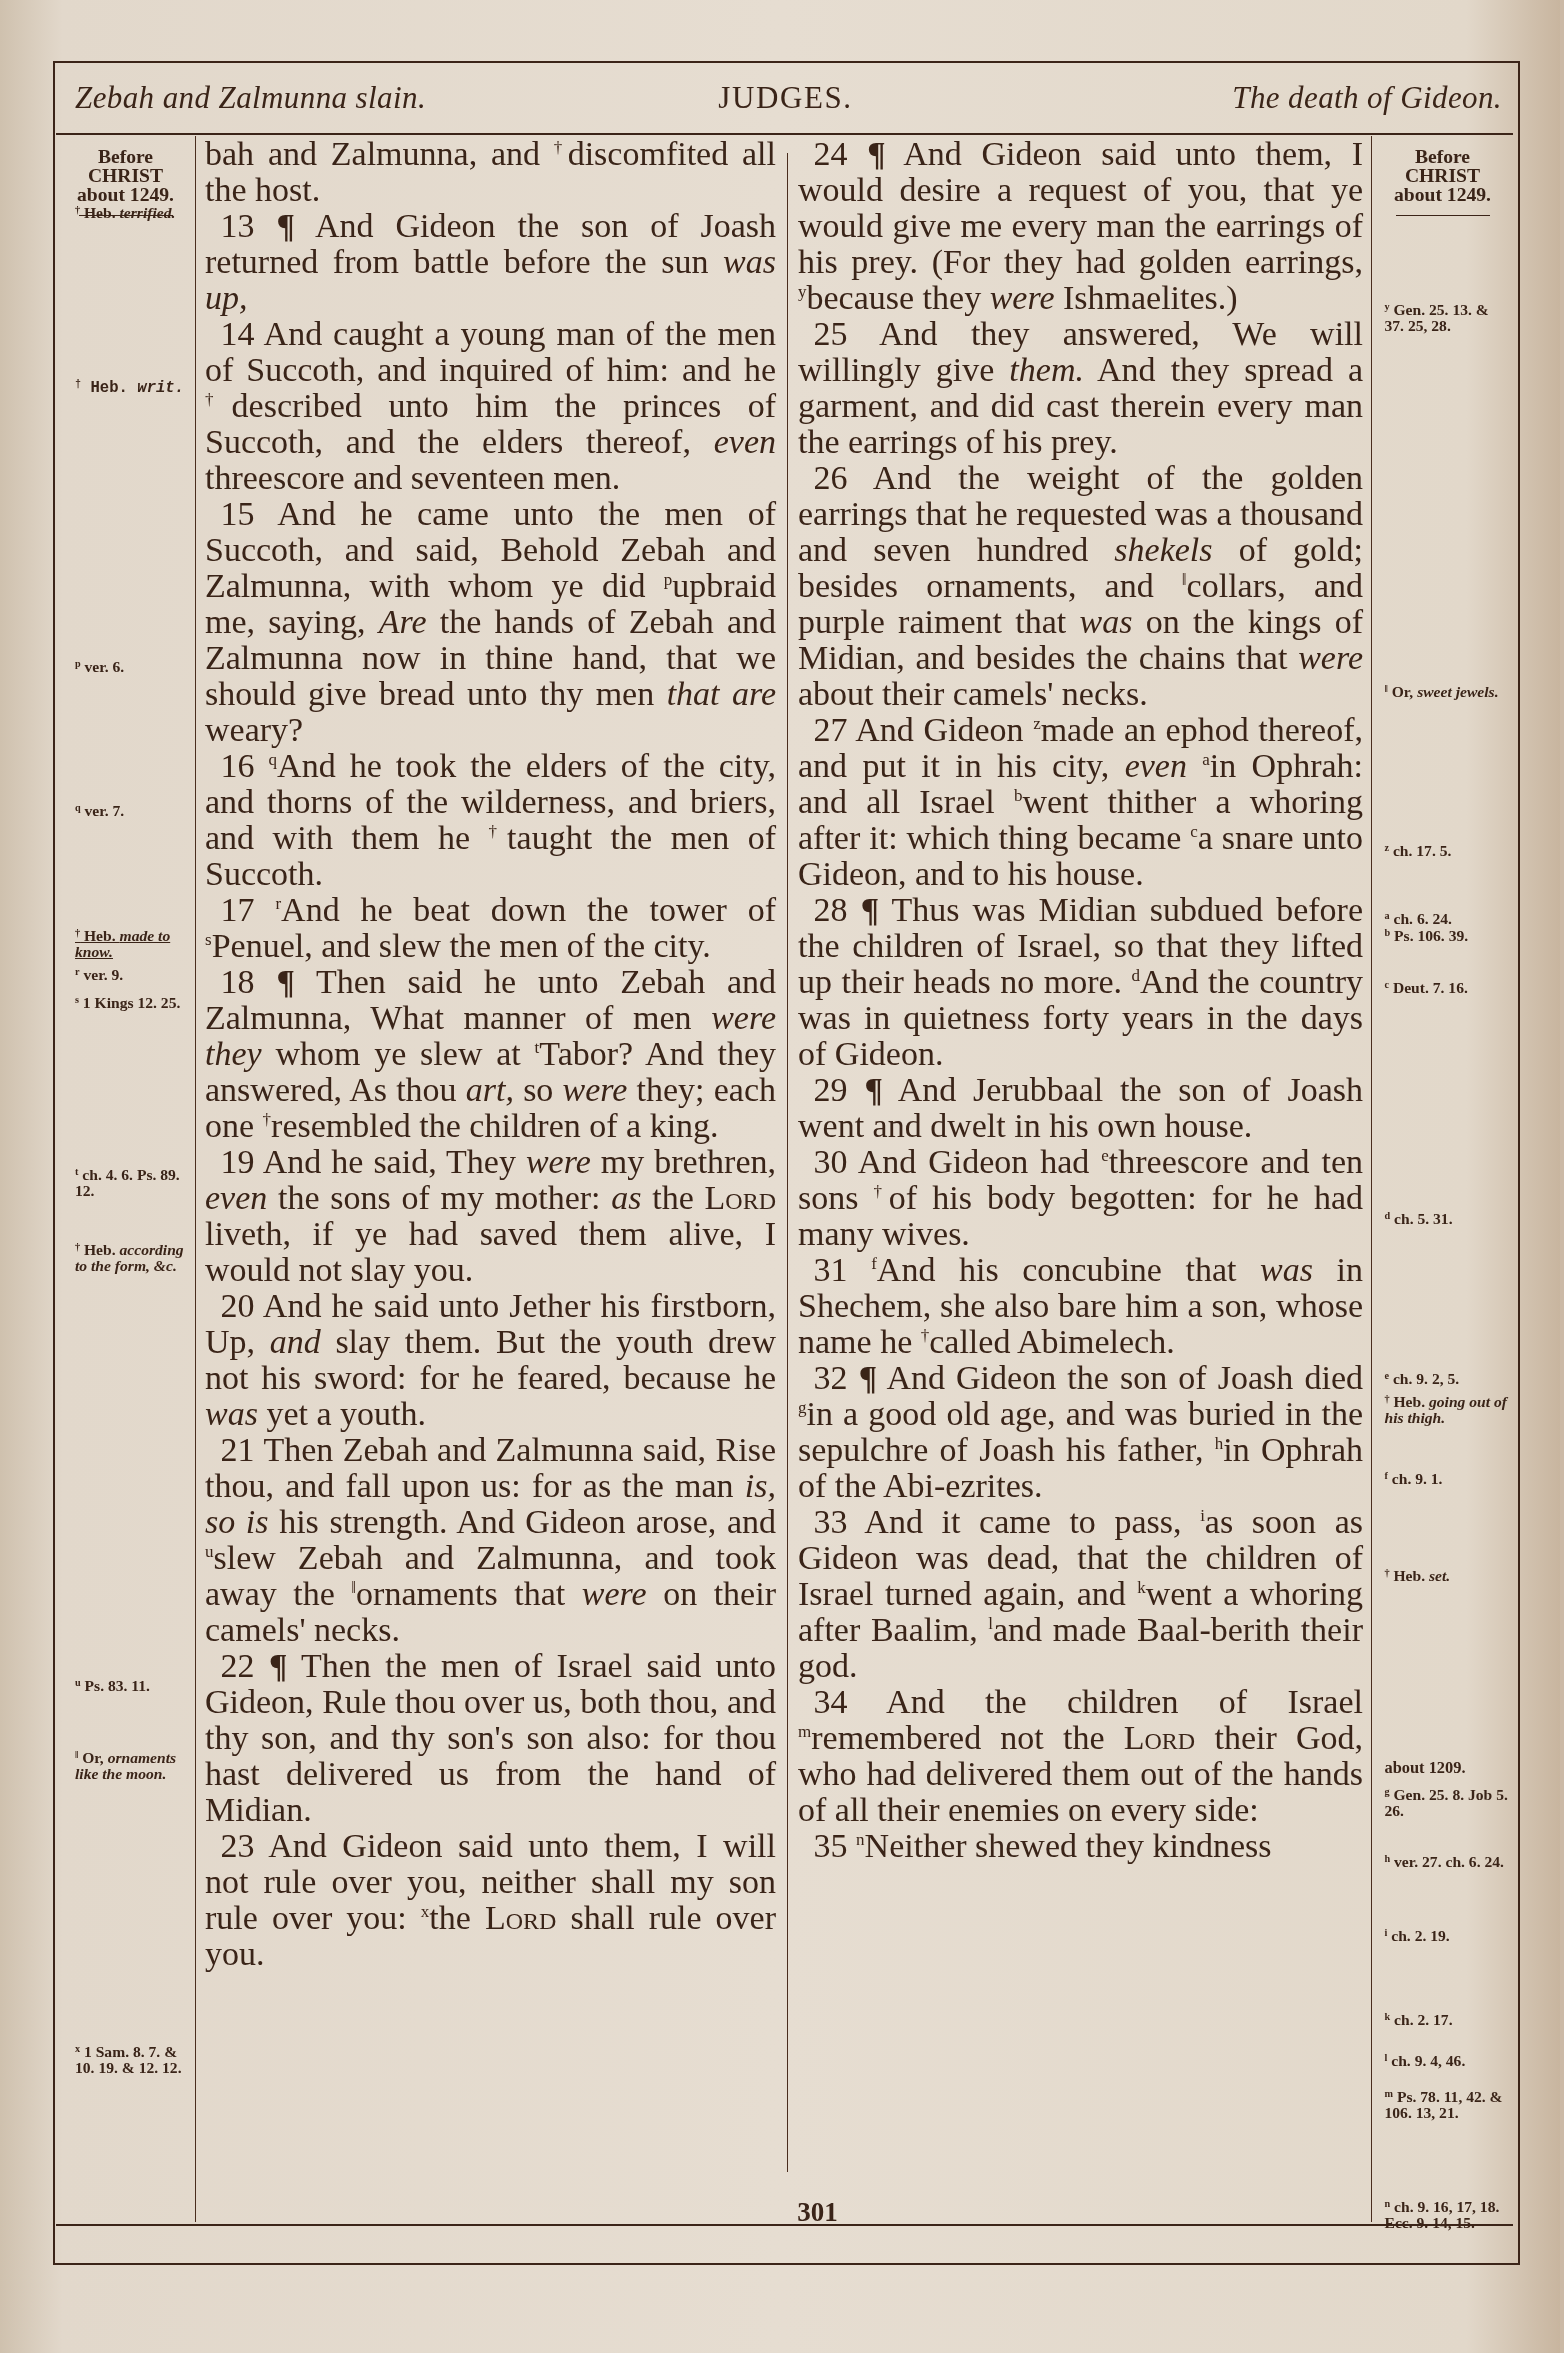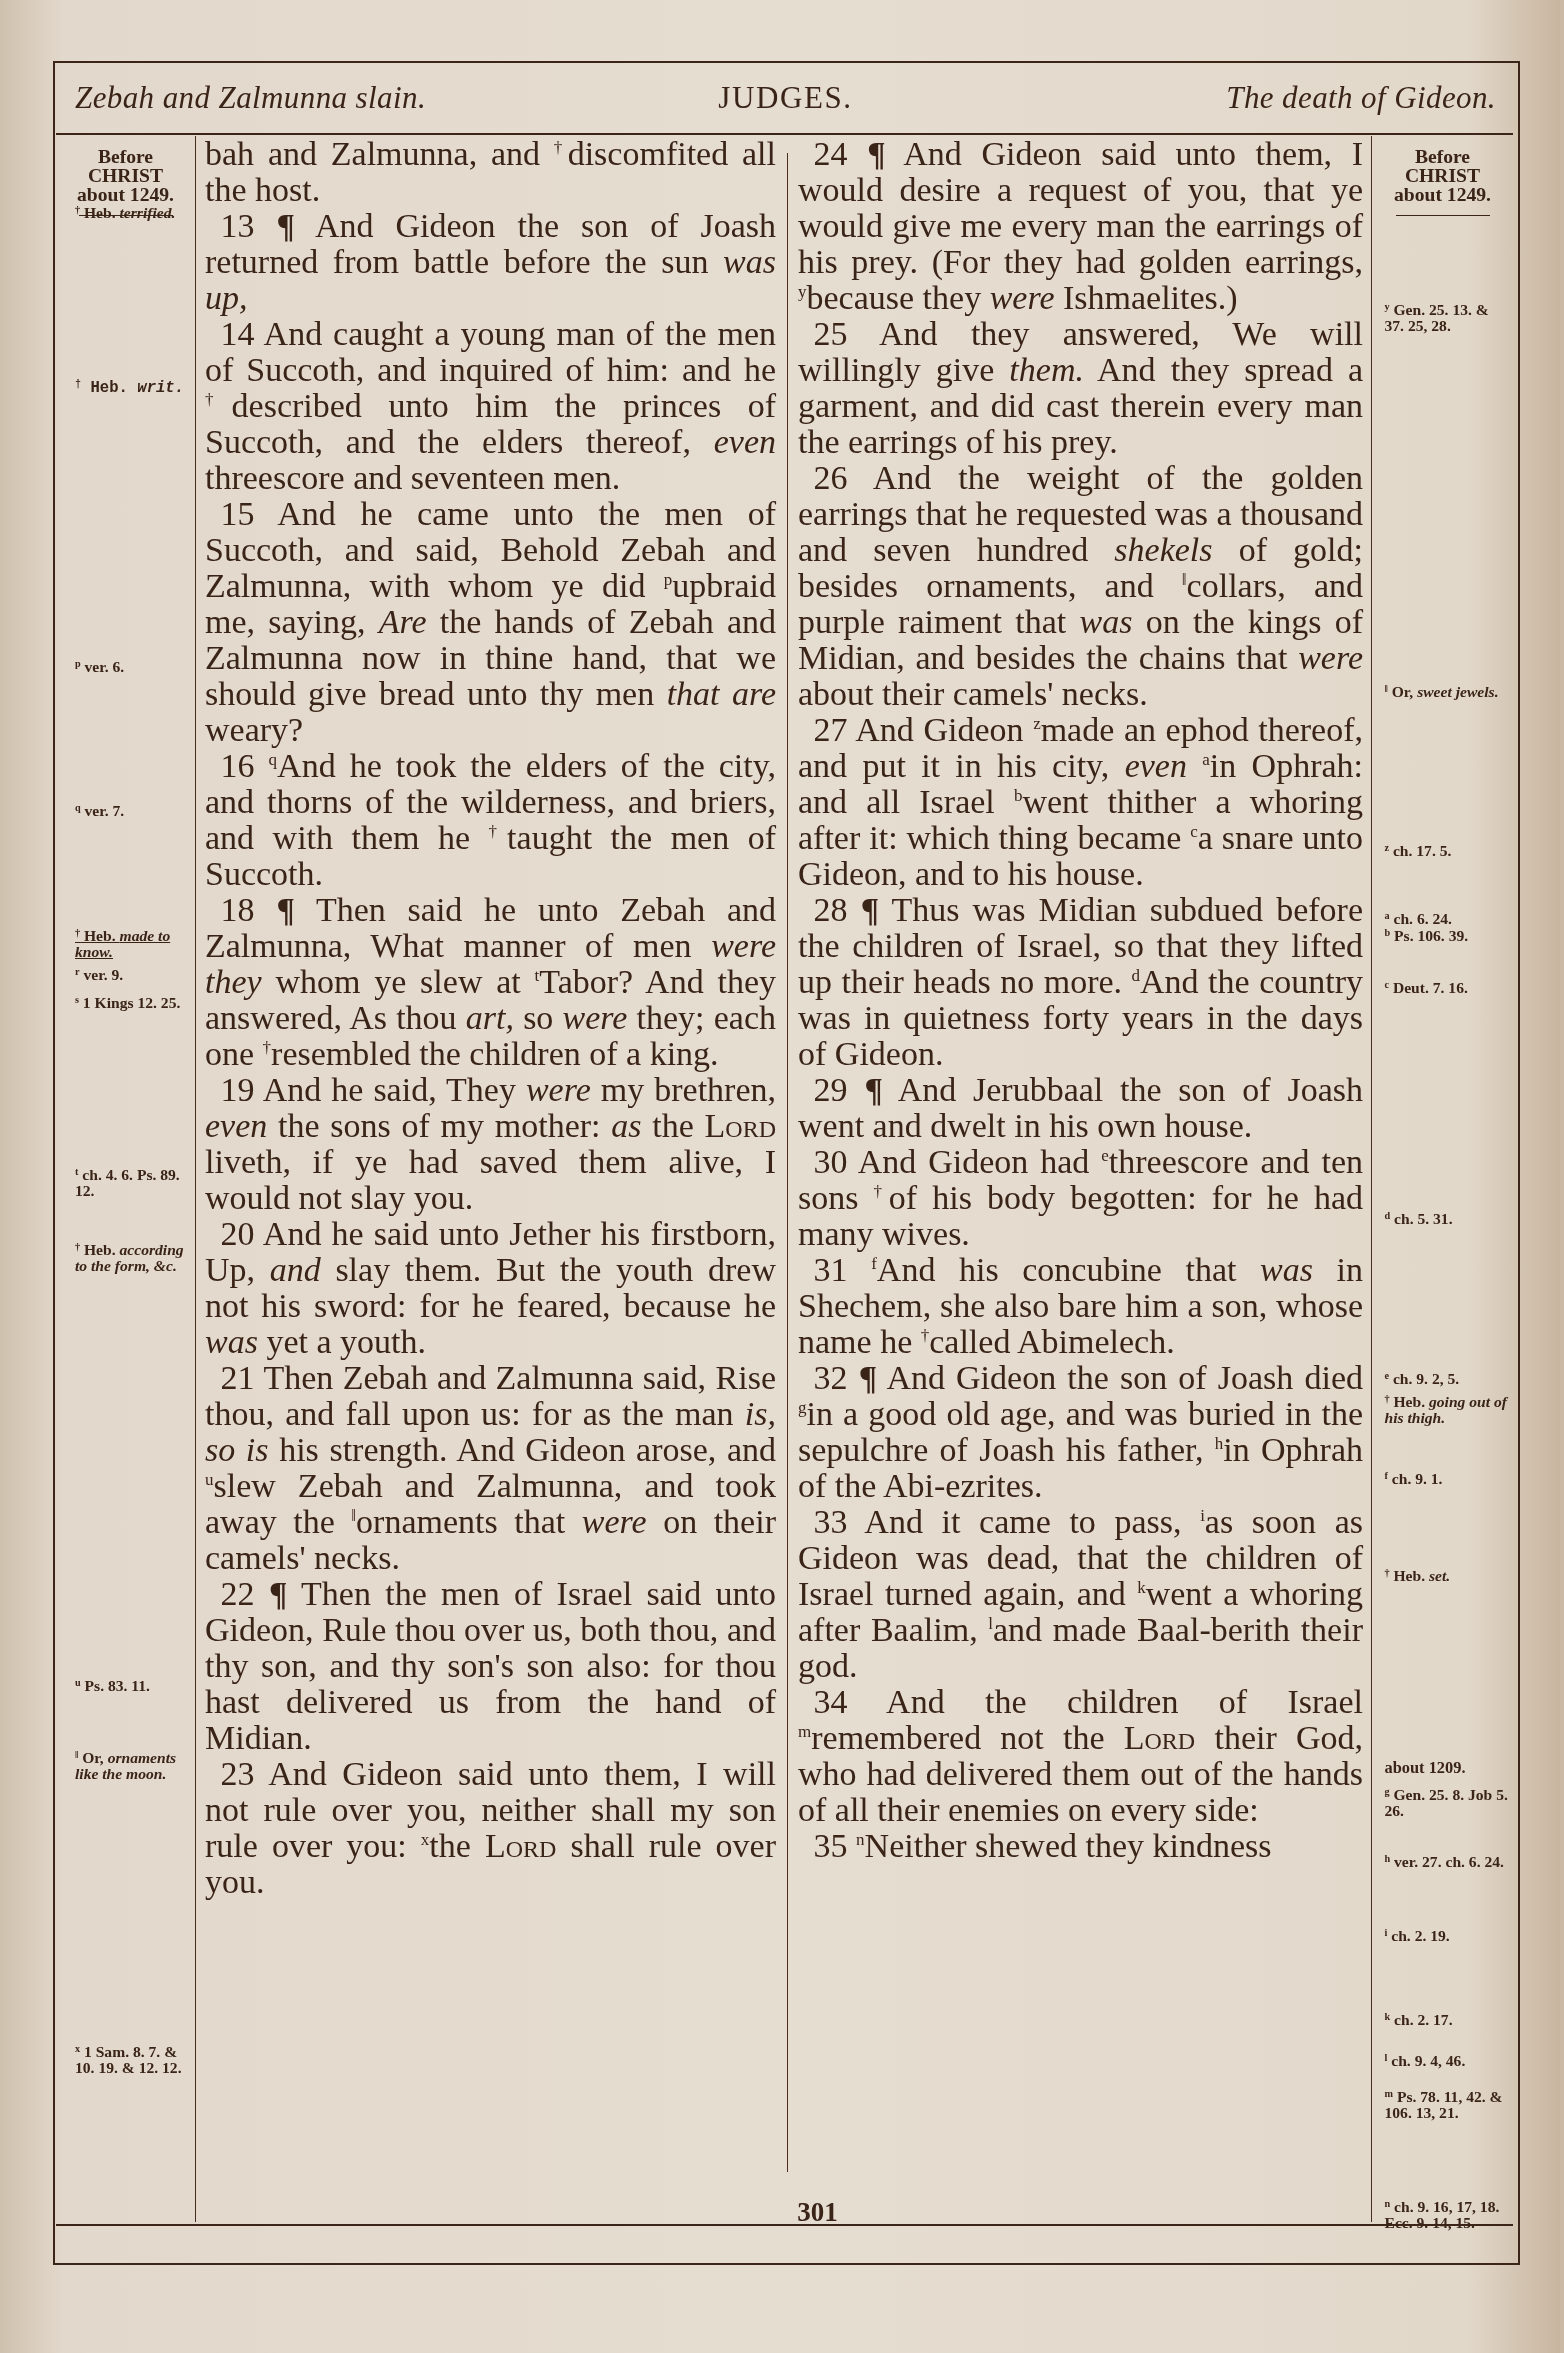--- a/index.html
+++ b/index.html
@@ -23,21 +23,21 @@
     border-bottom: 2.3px solid #3b2418;
   }
   .header {
     position: absolute; left: 56px; top: 72px; width: 1459px; height: 55px;
   }
   .hdr-left, .hdr-right {
     position: absolute; top: 7.8px; font-style: italic; font-size: 31px;
     letter-spacing: 0.4px;
   }
   .hdr-left { left: 19px; }
-  .hdr-right { right: 19px; }
+  .hdr-right { right: 13px; }
   .hdr-center {
     position: absolute; top: 7.8px; left: 0; right: 0; text-align: center;
     font-size: 31px; letter-spacing: 1.6px;
   }
   .hdr-rule {
     position: absolute; left: 56px; top: 133px; width: 1457px; height: 0;
     border-top: 2.3px solid #3b2418;
   }
   .margin-left {
     position: absolute; left: 56px; top: 136px; width: 139px; height: 2086px;
@@ -120,20 +120,21 @@
       <div class="note" style="top: 1614px;"><sup>‖</sup><span> Or, </span><i>ornaments like the moon.</i></div>
       <div class="note" style="top: 1908px;"><sup>x</sup><span> 1 Sam. 8. 7. &amp; 10. 19. &amp; 12. 12.</span></div>
     </div>
 
   <div class="col col-left" id="col-left">
       <span class="verse"><span>bah and Zalmunna, and </span><sup>†</sup><span>discomfited all the host.</span></span>
       <span class="verse"><span class="num">13</span> <span class="para-mark">¶</span> <span>And Gideon the son of Joash returned from battle before the sun </span><i>was up,</i></span>
       <span class="verse"><span class="num">14</span> <span>And caught a young man of the men of Succoth, and inquired of him: and he </span><sup>†</sup><span>described unto him the princes of Succoth, and the elders thereof, </span><i>even</i><span> threescore and seventeen men.</span></span>
       <span class="verse"><span class="num">15</span> <span>And he came unto the men of Succoth, and said, Behold Zebah and Zalmunna, with whom ye did </span><sup>p</sup><span>upbraid me, saying, </span><i>Are</i><span> the hands of Zebah and Zalmunna now in thine hand, that we should give bread unto thy men </span><i>that are</i><span> weary?</span></span>
       <span class="verse"><span class="num">16</span> <sup>q</sup><span>And he took the elders of the city, and thorns of the wilderness, and briers, and with them he </span><sup>†</sup><span>taught the men of Succoth.</span></span>
+      <span class="verse"><span class="num">17</span> <sup>r</sup><span>And he beat down the tower of </span><sup>s</sup><span>Penuel, and slew the men of the city.</span></span>
       <span class="verse"><span class="num">18</span> <span class="para-mark">¶</span> <span>Then said he unto Zebah and Zalmunna, What manner of men </span><i>were they</i><span> whom ye slew at </span><sup>t</sup><span>Tabor? And they answered, As thou </span><i>art,</i><span> so </span><i>were</i><span> they; each one </span><sup>†</sup><span>resembled the children of a king.</span></span>
       <span class="verse"><span class="num">19</span> <span>And he said, They </span><i>were</i><span> my brethren, </span><i>even</i><span> the sons of my mother: </span><i>as</i><span> the </span><span class="sc">Lord</span><span> liveth, if ye had saved them alive, I would not slay you.</span></span>
       <span class="verse"><span class="num">20</span> <span>And he said unto Jether his firstborn, Up, </span><i>and</i><span> slay them. But the youth drew not his sword: for he feared, because he </span><i>was</i><span> yet a youth.</span></span>
       <span class="verse"><span class="num">21</span> <span>Then Zebah and Zalmunna said, Rise thou, and fall upon us: for as the man </span><i>is,</i><span> </span><i>so is</i><span> his strength. And Gideon arose, and </span><sup>u</sup><span>slew Zebah and Zalmunna, and took away the </span><sup>‖</sup><span>ornaments that </span><i>were</i><span> on their camels' necks.</span></span>
       <span class="verse"><span class="num">22</span> <span class="para-mark">¶</span> <span>Then the men of Israel said unto Gideon, Rule thou over us, both thou, and thy son, and thy son's son also: for thou hast delivered us from the hand of Midian.</span></span>
       <span class="verse"><span class="num">23</span> <span>And Gideon said unto them, I will not rule over you, neither shall my son rule over you: </span><sup>x</sup><span>the </span><span class="sc">Lord</span><span> shall rule over you.</span></span>
     </div>
 
   <div class="col-divider"></div>
 

